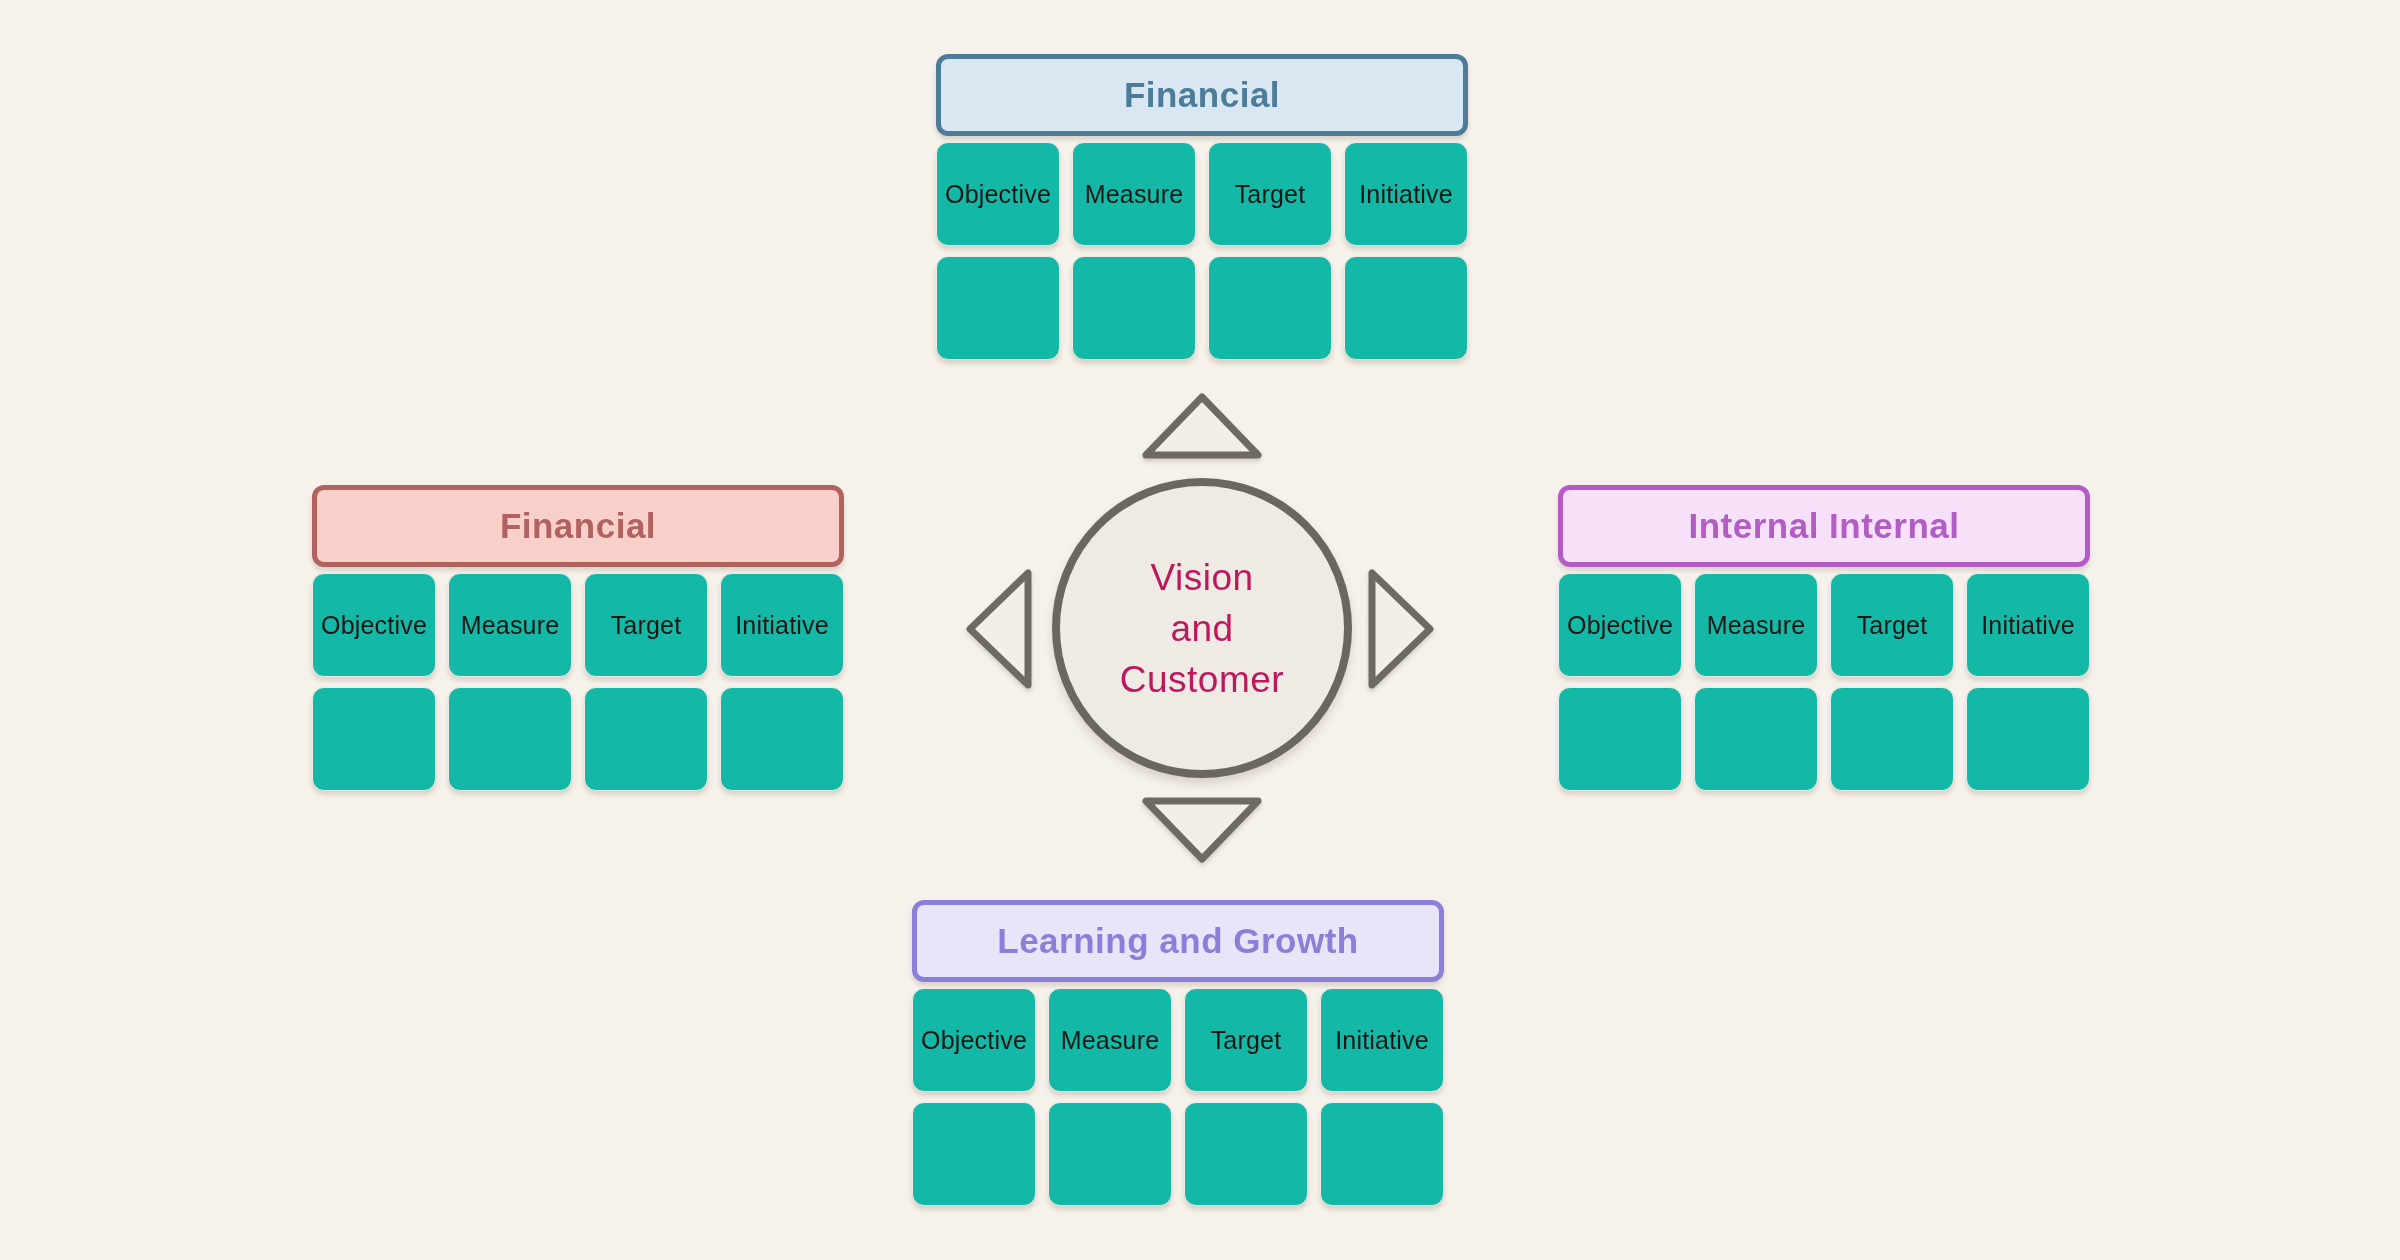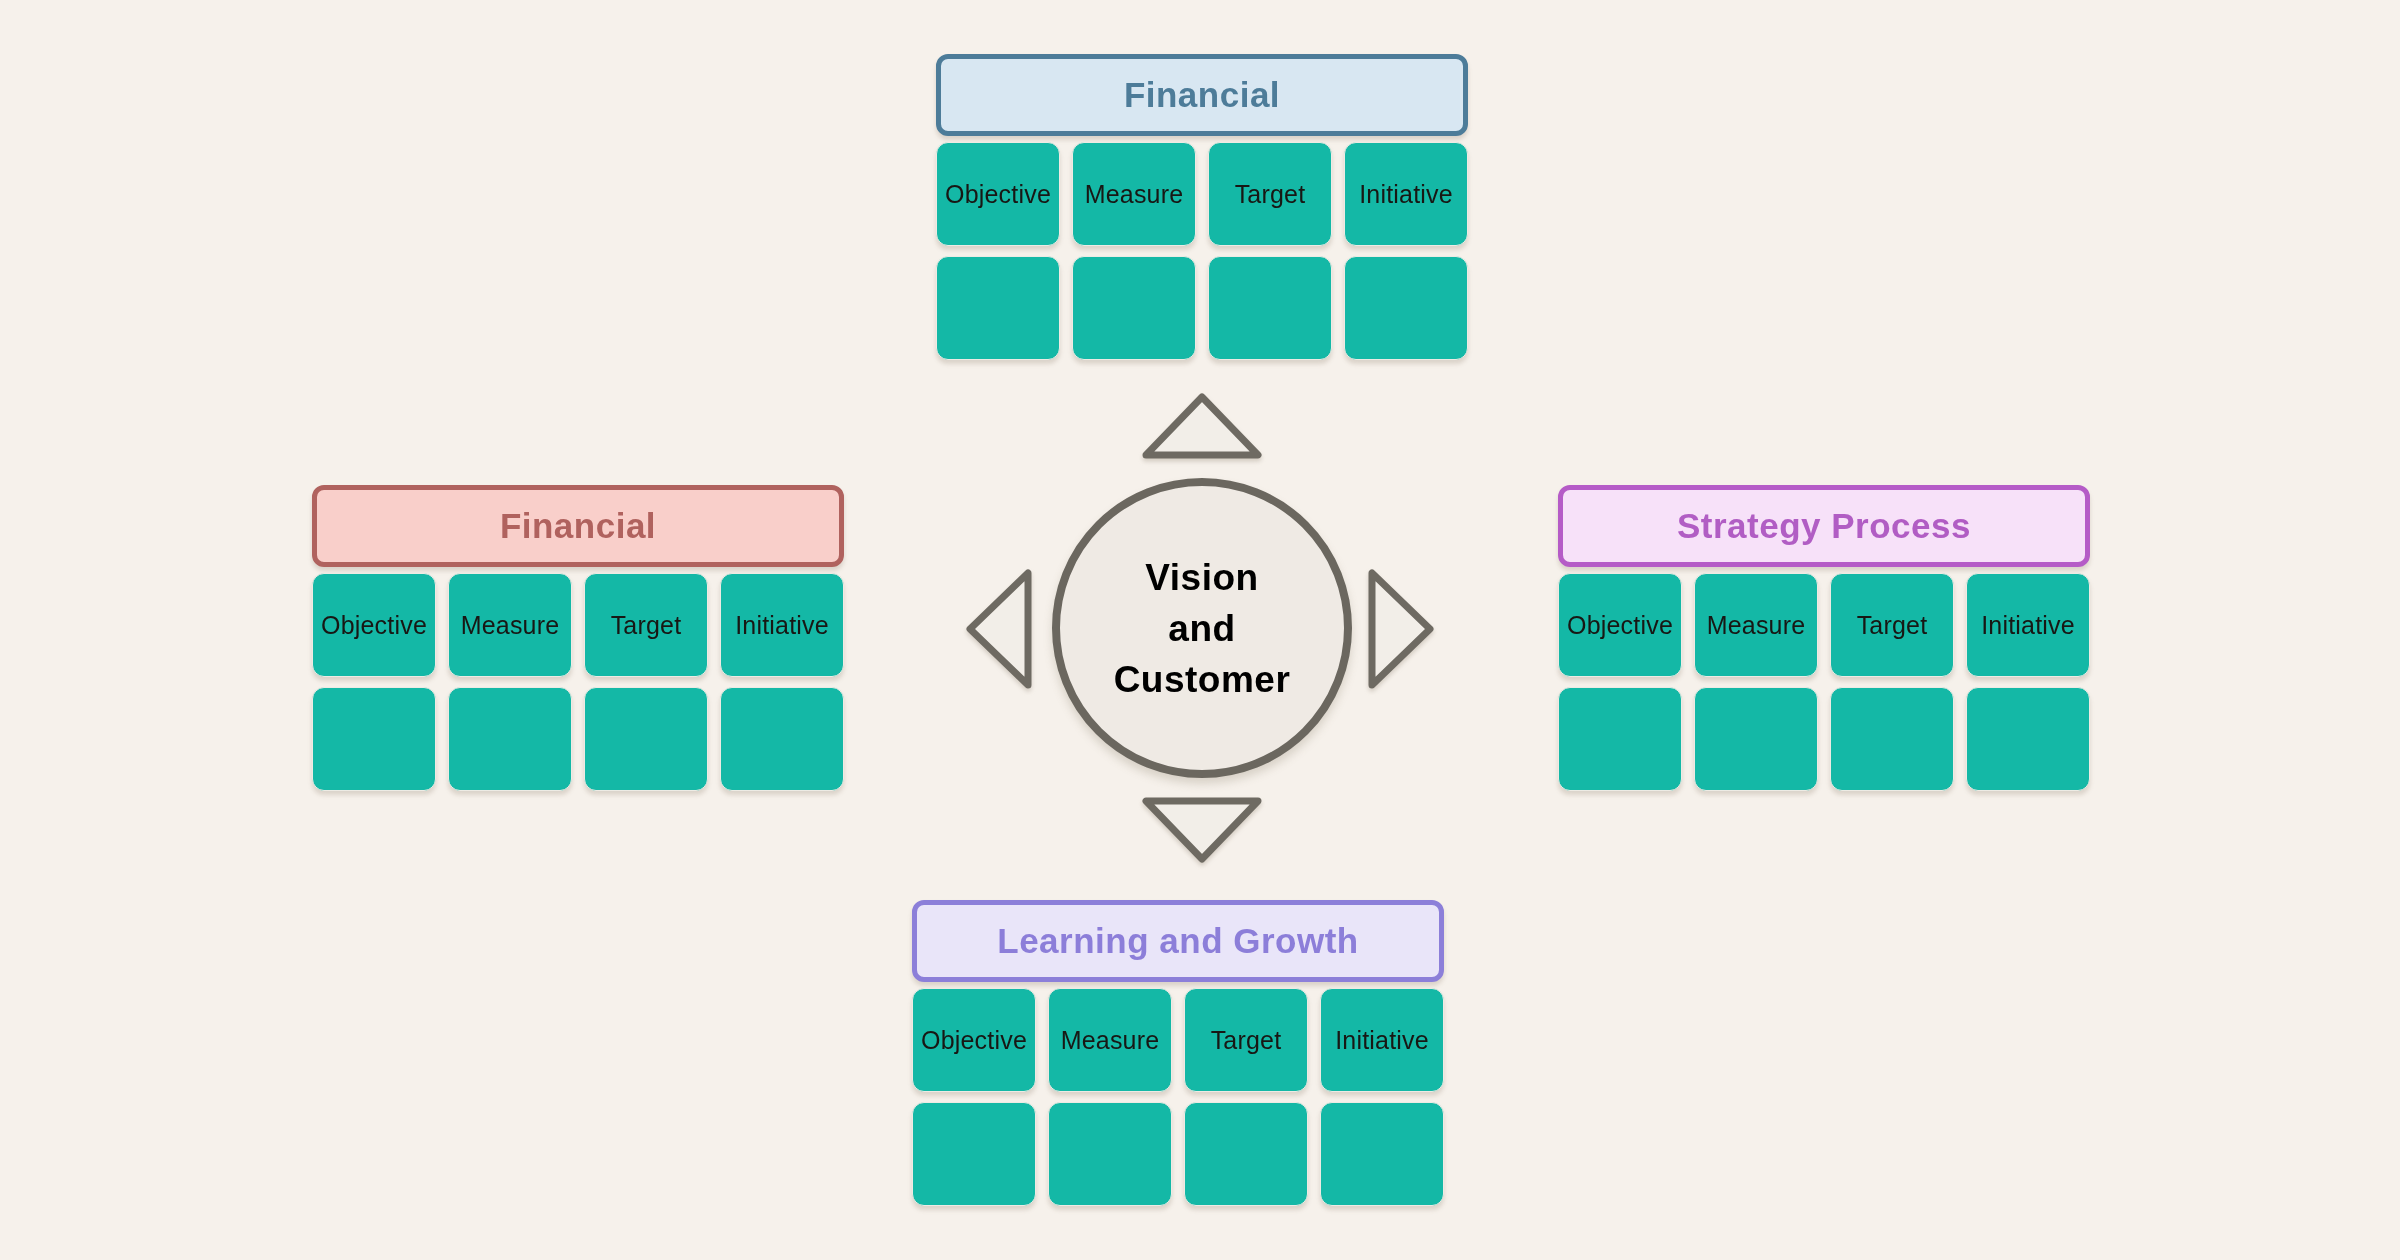--- a/index.html
+++ b/index.html
@@ -21,21 +21,21 @@
     border:1px solid #edebe4;border-radius:12px;
     display:flex;align-items:center;justify-content:center;
     font-size:25px;color:#181714;letter-spacing:.2px;
     box-shadow:0 4px 4px rgba(150,138,120,.28);
   }
   .vision{
     position:absolute;left:1052px;top:478px;width:300px;height:300px;
     box-sizing:border-box;border-radius:50%;
     background:#efeae4;border:8px solid #6b675f;
     display:flex;flex-direction:column;align-items:center;justify-content:center;
-    font-size:37px;font-weight:bold;line-height:51px;color:#000000;letter-spacing:.5px;
+    font-size:37px;font-weight:normal;line-height:51px;color:#be185d;letter-spacing:.5px;
     box-shadow:0 6px 8px rgba(150,138,120,.30);
   }
   .tri{position:absolute;filter:drop-shadow(0 3px 2px rgba(150,138,120,.35));}
   .tri polygon{fill:#f2eee8;stroke:#6e6a62;stroke-width:7;stroke-linejoin:round;}
 </style>
 </head>
 <body>
 
 <div id="canvas">
 
@@ -66,21 +66,21 @@
       <div class="cell">Initiative</div>
       <div class="cell"></div>
       <div class="cell"></div>
       <div class="cell"></div>
       <div class="cell"></div>
     </div>
   </section>
 
   <section class="perspective" style="left: 1558px; top: 485px; --fill: #f7e1f9; --border: #b55bc7; --text: #b15dc4;">
     <div class="hdr">
-      <span>Strategy Process</span>
+      <span>Internal Internal</span>
     </div>
     <div class="grid">
       <div class="cell">Objective</div>
       <div class="cell">Measure</div>
       <div class="cell">Target</div>
       <div class="cell">Initiative</div>
       <div class="cell"></div>
       <div class="cell"></div>
       <div class="cell"></div>
       <div class="cell"></div>

